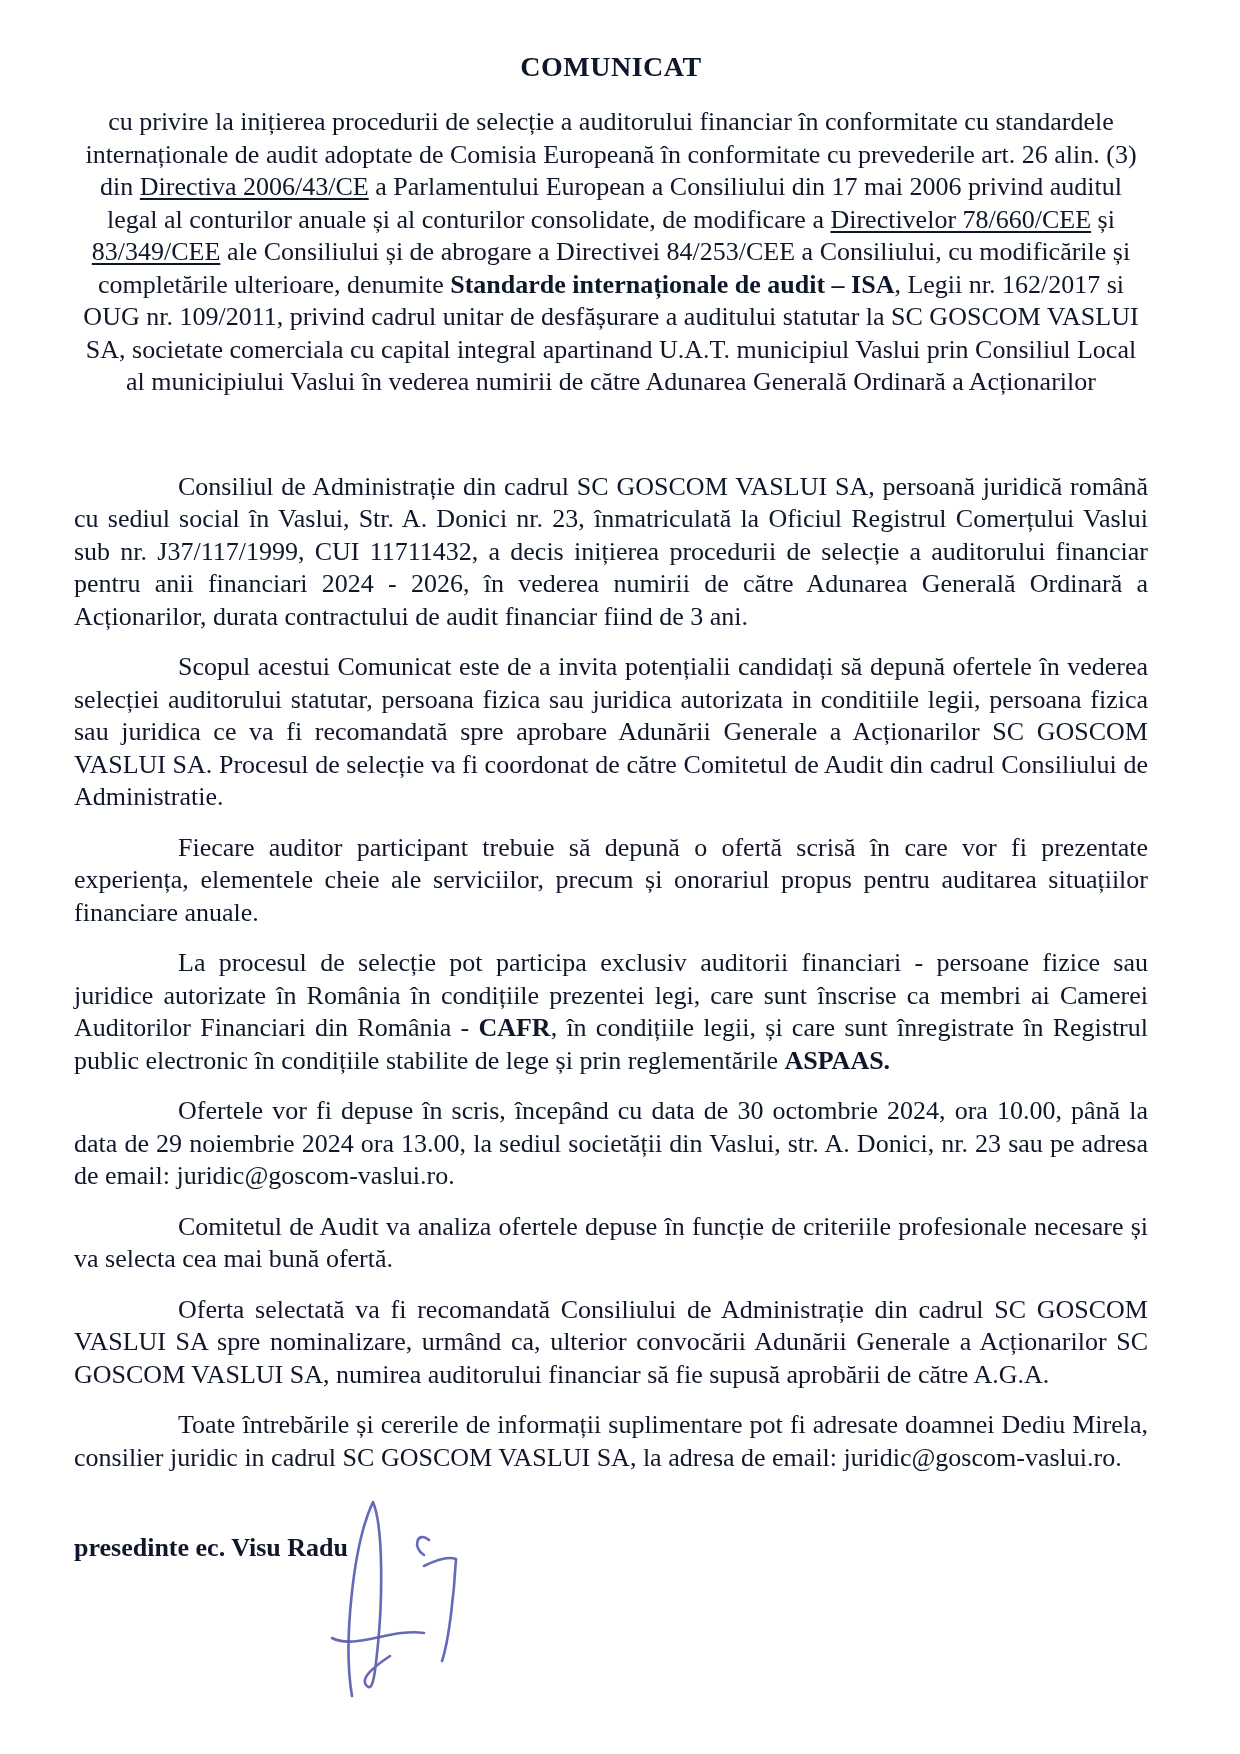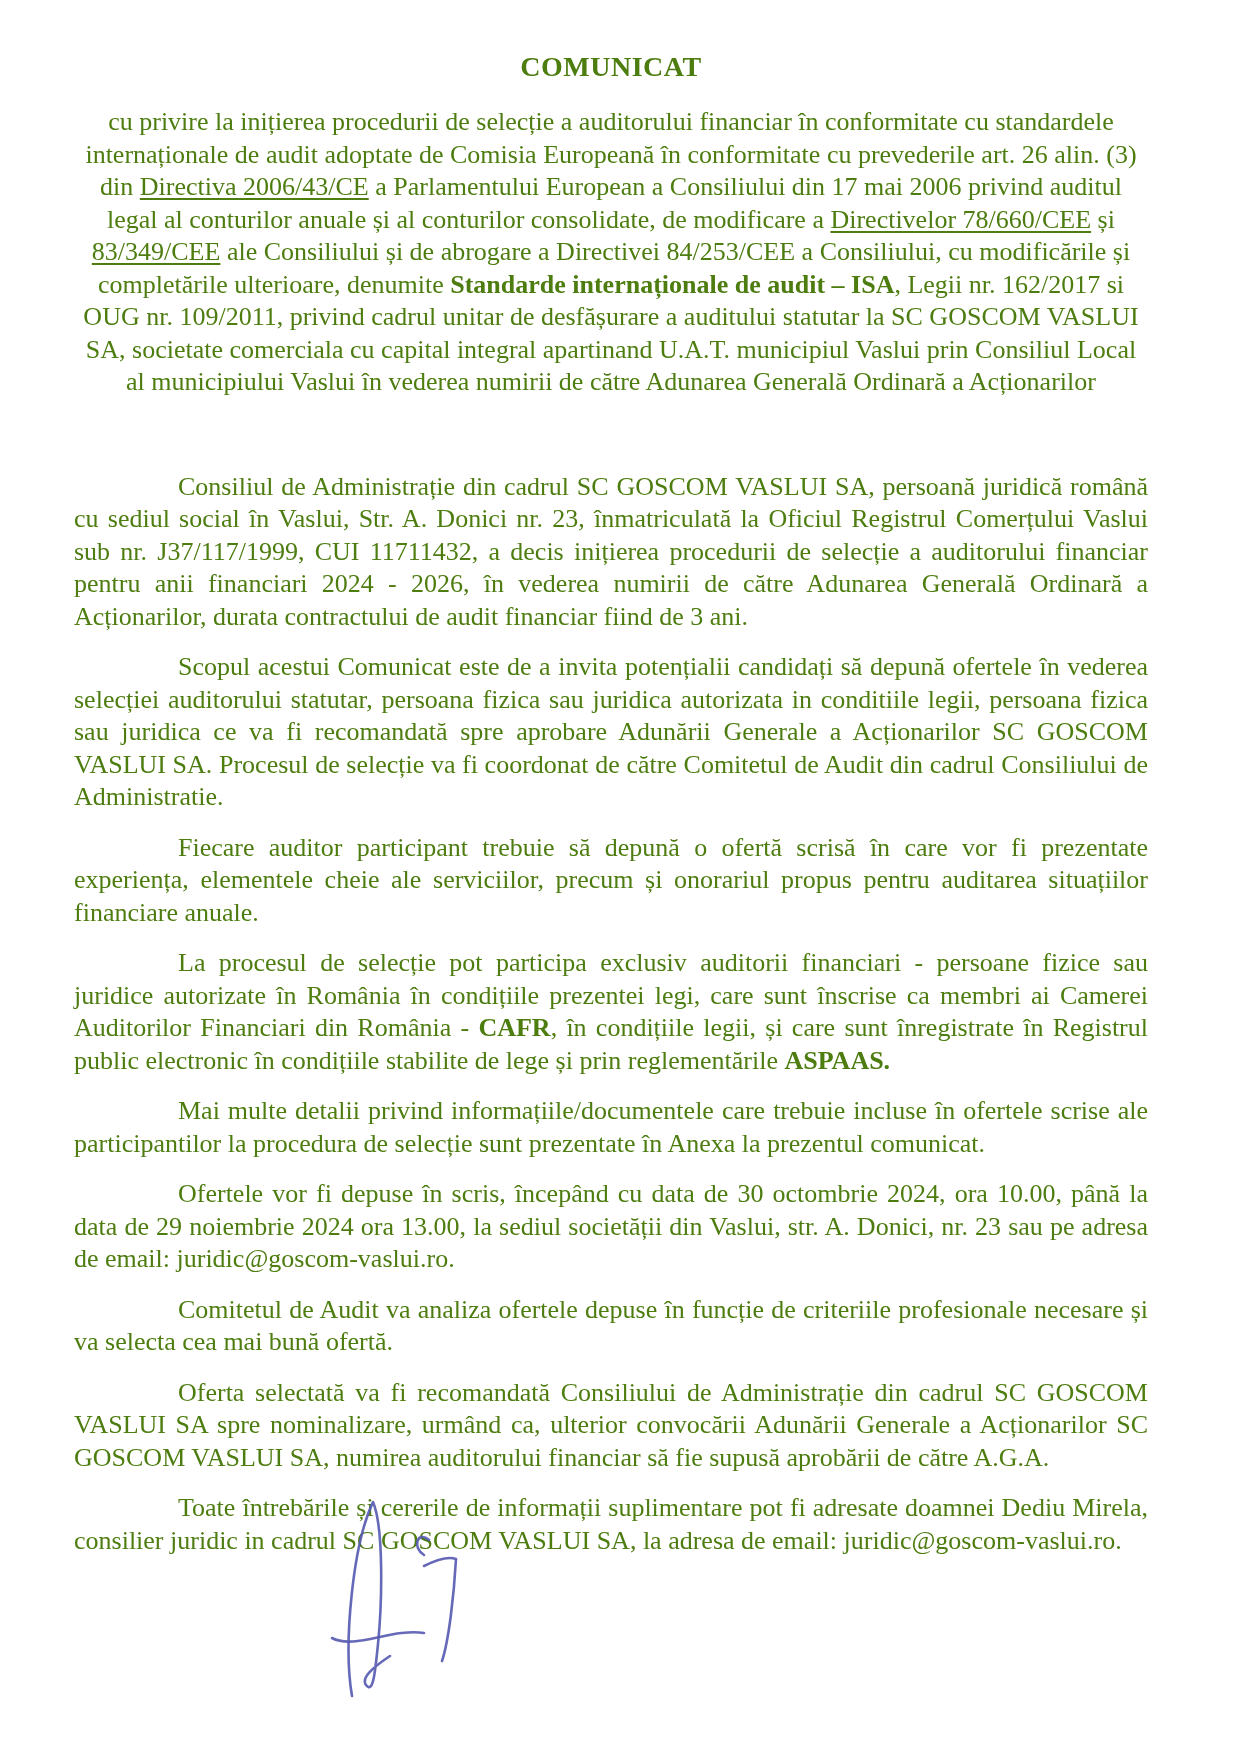--- a/index.html
+++ b/index.html
@@ -4,21 +4,21 @@
 <style>
   html,body{margin:0;padding:0;background:#ffffff;}
   .page{
     position:relative;
     width:1240px;
     height:1754px;
     background:#ffffff;
     box-sizing:border-box;
     padding:52px 92px 0 74px;
     font-family:"Liberation Serif", serif;
-    color:#4d7c0f;
+    color:#0f172a;
     overflow:hidden;
   }
   .doc-title{
     margin:0 0 24px 0;
     text-align:center;
     font-size:28px;
     line-height:30px;
     font-weight:bold;
     letter-spacing:0.5px;
   }
@@ -67,28 +67,28 @@
 
   <h1 class="doc-title">COMUNICAT</h1>
 
   <p class="subject"><span>cu privire la inițierea procedurii de selecție a auditorului financiar în conformitate cu standardele internaționale de audit adoptate de Comisia Europeană în conformitate cu prevederile art. 26 alin. (3) din </span><span class="u">Directiva 2006/43/CE</span><span> a Parlamentului European a Consiliului din 17 mai 2006 privind auditul legal al conturilor anuale și al conturilor consolidate, de modificare a </span><span class="u">Directivelor 78/660/CEE</span><span> și </span><span class="u">83/349/CEE</span><span> ale Consiliului și de abrogare a Directivei 84/253/CEE a Consiliului, cu modificările și completările ulterioare, denumite </span><span class="b">Standarde internaționale de audit – ISA</span><span>, Legii nr.  162/2017 si OUG nr. 109/2011, privind cadrul unitar de desfășurare a auditului statutar la SC GOSCOM VASLUI SA, societate comerciala cu capital integral apartinand U.A.T. municipiul Vaslui prin Consiliul Local al municipiului Vaslui în vederea numirii de către Adunarea Generală Ordinară a Acționarilor</span></p>
 
   <div class="body-block">
     <p class="body-par"><span>Consiliul de Administrație din cadrul SC GOSCOM VASLUI SA,  persoană juridică română cu sediul social în Vaslui, Str. A. Donici nr. 23, înmatriculată la Oficiul Registrul Comerțului Vaslui sub nr. J37/117/1999, CUI 11711432, a decis inițierea procedurii de selecție a auditorului financiar pentru anii financiari 2024 - 2026, în vederea numirii de către Adunarea Generală Ordinară a Acționarilor, durata contractului de audit financiar fiind de 3 ani.</span></p>
     <p class="body-par"><span>Scopul acestui Comunicat este de a invita potențialii candidați să depună ofertele în vederea selecției auditorului statutar, persoana fizica sau juridica autorizata in conditiile legii, persoana fizica sau juridica ce va fi recomandată spre aprobare Adunării Generale a Acționarilor SC GOSCOM VASLUI SA. Procesul de selecție va fi coordonat de către Comitetul de Audit din cadrul Consiliului de Administratie.</span></p>
     <p class="body-par"><span>Fiecare auditor participant trebuie să depună o ofertă scrisă în care vor fi prezentate experiența, elementele cheie ale serviciilor, precum și onorariul propus pentru auditarea situațiilor financiare anuale.</span></p>
     <p class="body-par"><span>La procesul de selecție pot participa exclusiv auditorii financiari - persoane fizice sau juridice autorizate în România în condițiile prezentei legi, care sunt înscrise ca membri ai Camerei Auditorilor Financiari din România - </span><span class="b">CAFR</span><span>, în condițiile legii, și care sunt înregistrate în Registrul public electronic în condițiile stabilite de lege și prin reglementările </span><span class="b">ASPAAS.</span></p>
-    <p class="body-par"><span>Mai multe detalii privind informațiile/documentele care trebuie incluse în ofertele scrise ale participantilor la procedura de selecție sunt prezentate în Anexa la prezentul comunicat.</span></p>
     <p class="body-par"><span>Ofertele vor fi depuse în scris, începând cu data de 30 octombrie 2024, ora 10.00, până la data de 29 noiembrie 2024 ora 13.00, la sediul societății din Vaslui, str. A. Donici, nr. 23 sau pe adresa de email: juridic@goscom-vaslui.ro.</span></p>
     <p class="body-par"><span>Comitetul de Audit va analiza ofertele depuse în funcție de criteriile profesionale necesare și va selecta cea mai bună ofertă.</span></p>
     <p class="body-par"><span>Oferta selectată va fi recomandată Consiliului de Administrație din cadrul SC GOSCOM VASLUI SA spre nominalizare, urmând ca, ulterior convocării Adunării Generale a Acționarilor SC GOSCOM VASLUI SA, numirea auditorului financiar să fie supusă aprobării de către A.G.A.</span></p>
     <p class="body-par"><span>Toate întrebările și cererile de informații suplimentare pot fi adresate doamnei Dediu Mirela, consilier juridic in cadrul SC GOSCOM VASLUI SA, la adresa de email: juridic@goscom-vaslui.ro.</span></p>
   </div>
 
   <div class="sig-block">
+    <p class="sig-line">presedinte ec. Visu Radu</p>
   </div>
 
   <svg class="signature-svg" viewBox="0 0 134 208" xmlns="http://www.w3.org/2000/svg">
     <path d="M 24 204 C 15 152, 25 52, 45 10 C 56 36, 54 112, 50 152 C 47 182, 45 202, 38 193 C 33 186, 44 176, 62 164" stroke="#585cb2"></path>
     <path d="M 4 146 C 26 158, 64 136, 96 141" stroke="#585cb2"></path>
     <path d="M 101 48 C 89 38, 84 56, 96 63" stroke="#585cb2"></path>
     <path d="M 96 74 C 110 67, 120 64, 128 67 C 126 102, 121 148, 114 169" stroke="#585cb2"></path>
   </svg>
 
 </div>

